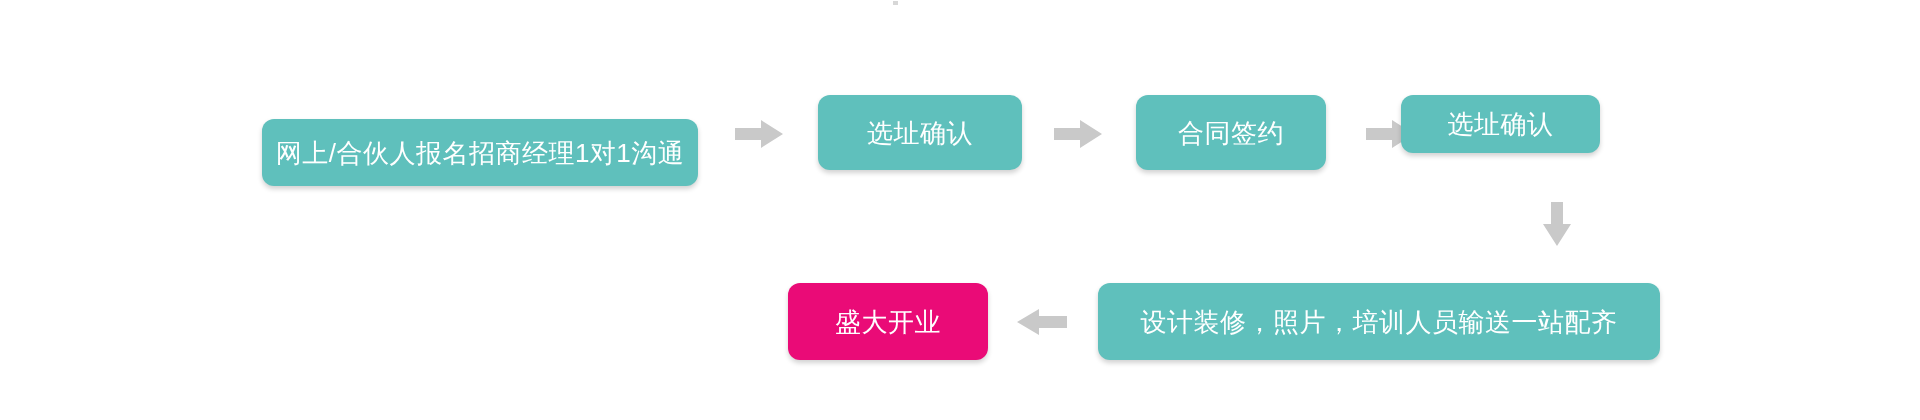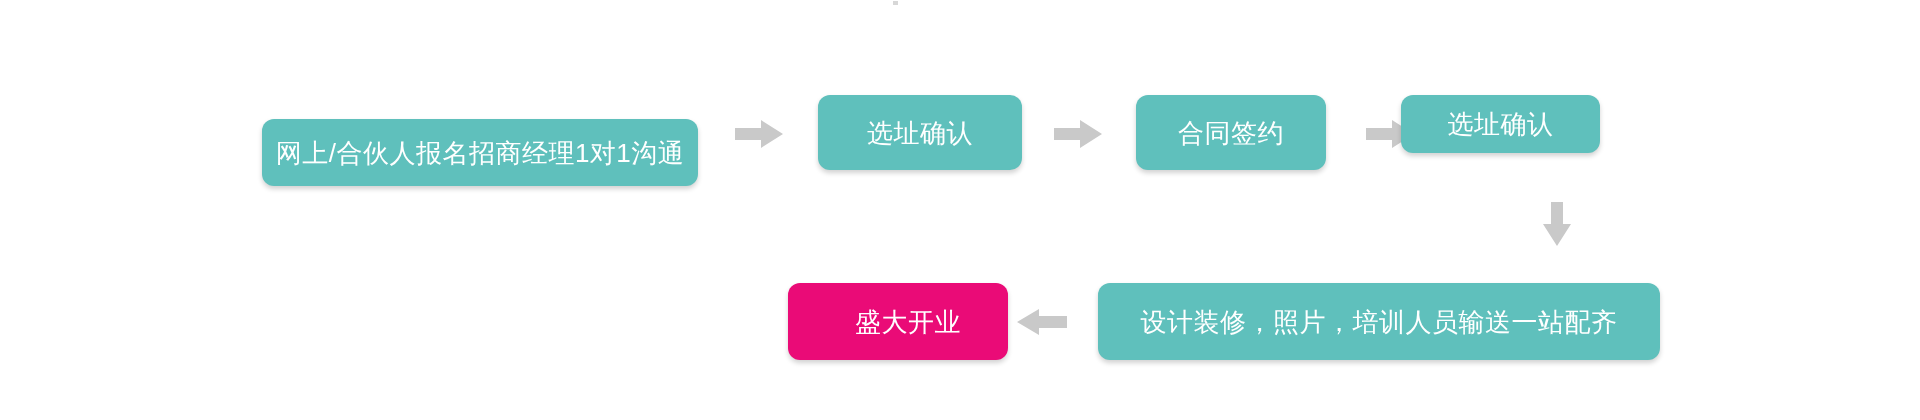--- a/index.html
+++ b/index.html
@@ -19,21 +19,21 @@
     border-radius: 12px;
     color: var(--text, #ffffff);
     font-size: 26px;
     line-height: 1;
     letter-spacing: 0.5px;
     box-shadow: 0 3px 5px rgba(0,0,0,0.18);
     text-align: center;
     white-space: nowrap;
   }
   .teal { background: var(--step-fill, #5fc0bc); }
-  .pink { background: var(--final-fill, #ea0b77); padding-left: 20px; }
+  .pink { background: var(--final-fill, #ea0b77); }
 
   .box-step-1 { left: 262px;  top: 112px;  width: 436px; height: 67px; margin-top: 7px; }
   .box-step-2 { left: 818px;  top: 95px;  width: 204px; height: 75px; }
   .box-step-3 { left: 1136px; top: 95px;  width: 190px; height: 75px; }
   .box-step-4 { left: 1401px; top: 95px;  width: 199px; height: 58px; }
   .box-step-5 { left: 1098px; top: 283px; width: 562px; height: 77px; align-items: center; }
   .box-step-6 { left: 788px;  top: 283px; width: 200px; height: 77px; }
 
   .arrow { position: absolute; }
   .arrow polygon { fill: var(--arrow, #c9c9c9); }

